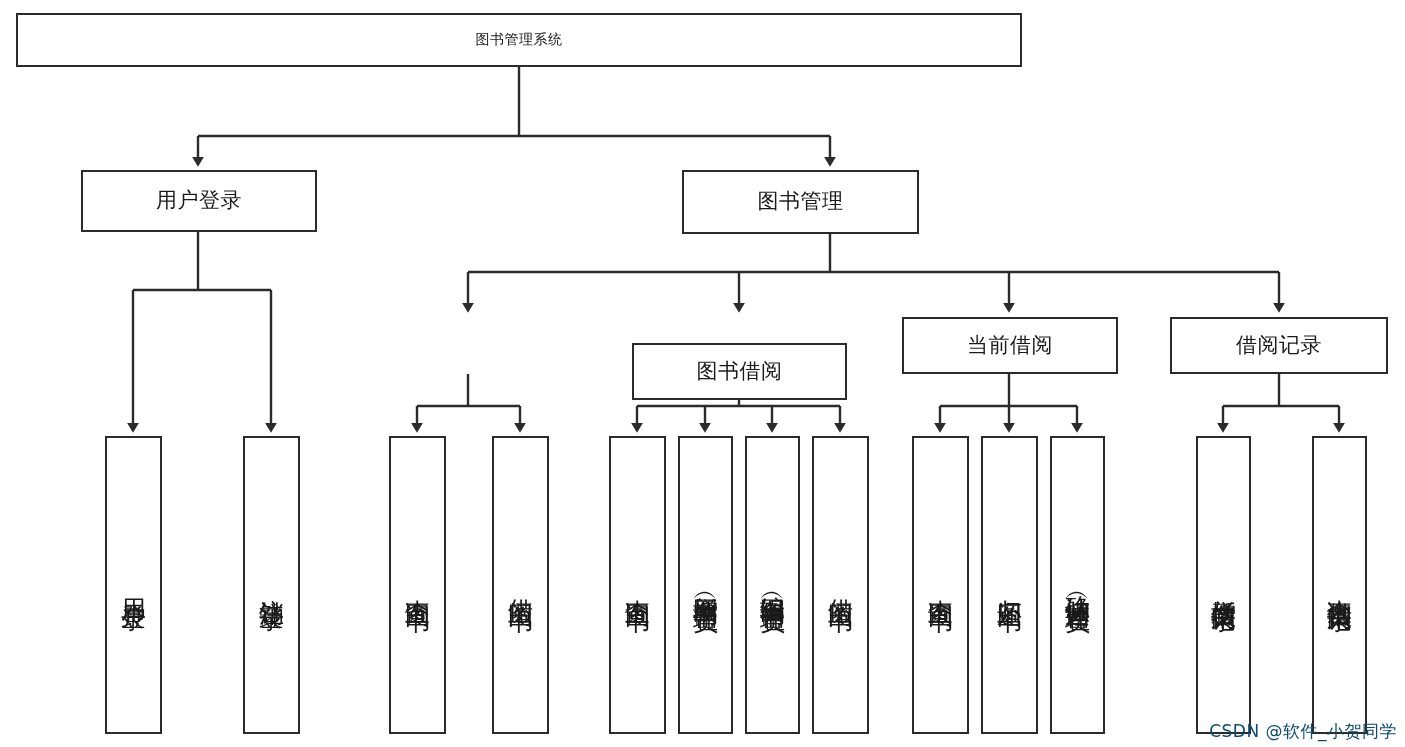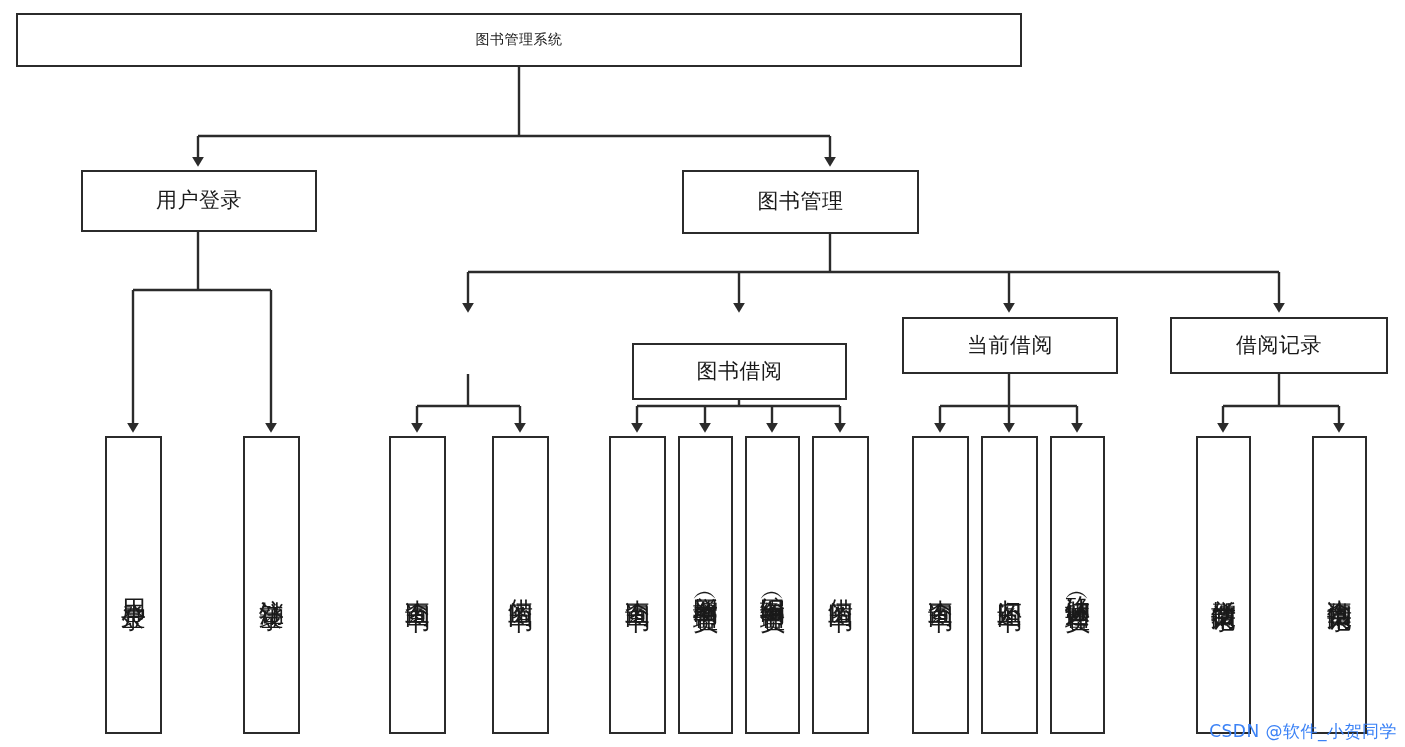--- a/index.html
+++ b/index.html
@@ -62,21 +62,21 @@
     white-space: nowrap;
   }
   .node.leaf.tall .label {
     letter-spacing: 2px;
   }
   .watermark {
     position: absolute;
     right: 8px;
     bottom: 4px;
     font-size: 17px;
-    color: #3b82f6;
+    color: #0c4a6e;
     letter-spacing: 0.5px;
     white-space: nowrap;
     margin-top: 11px;
   }
 </style>
 </head>
 <body>
 
 <div id="canvas">
 

